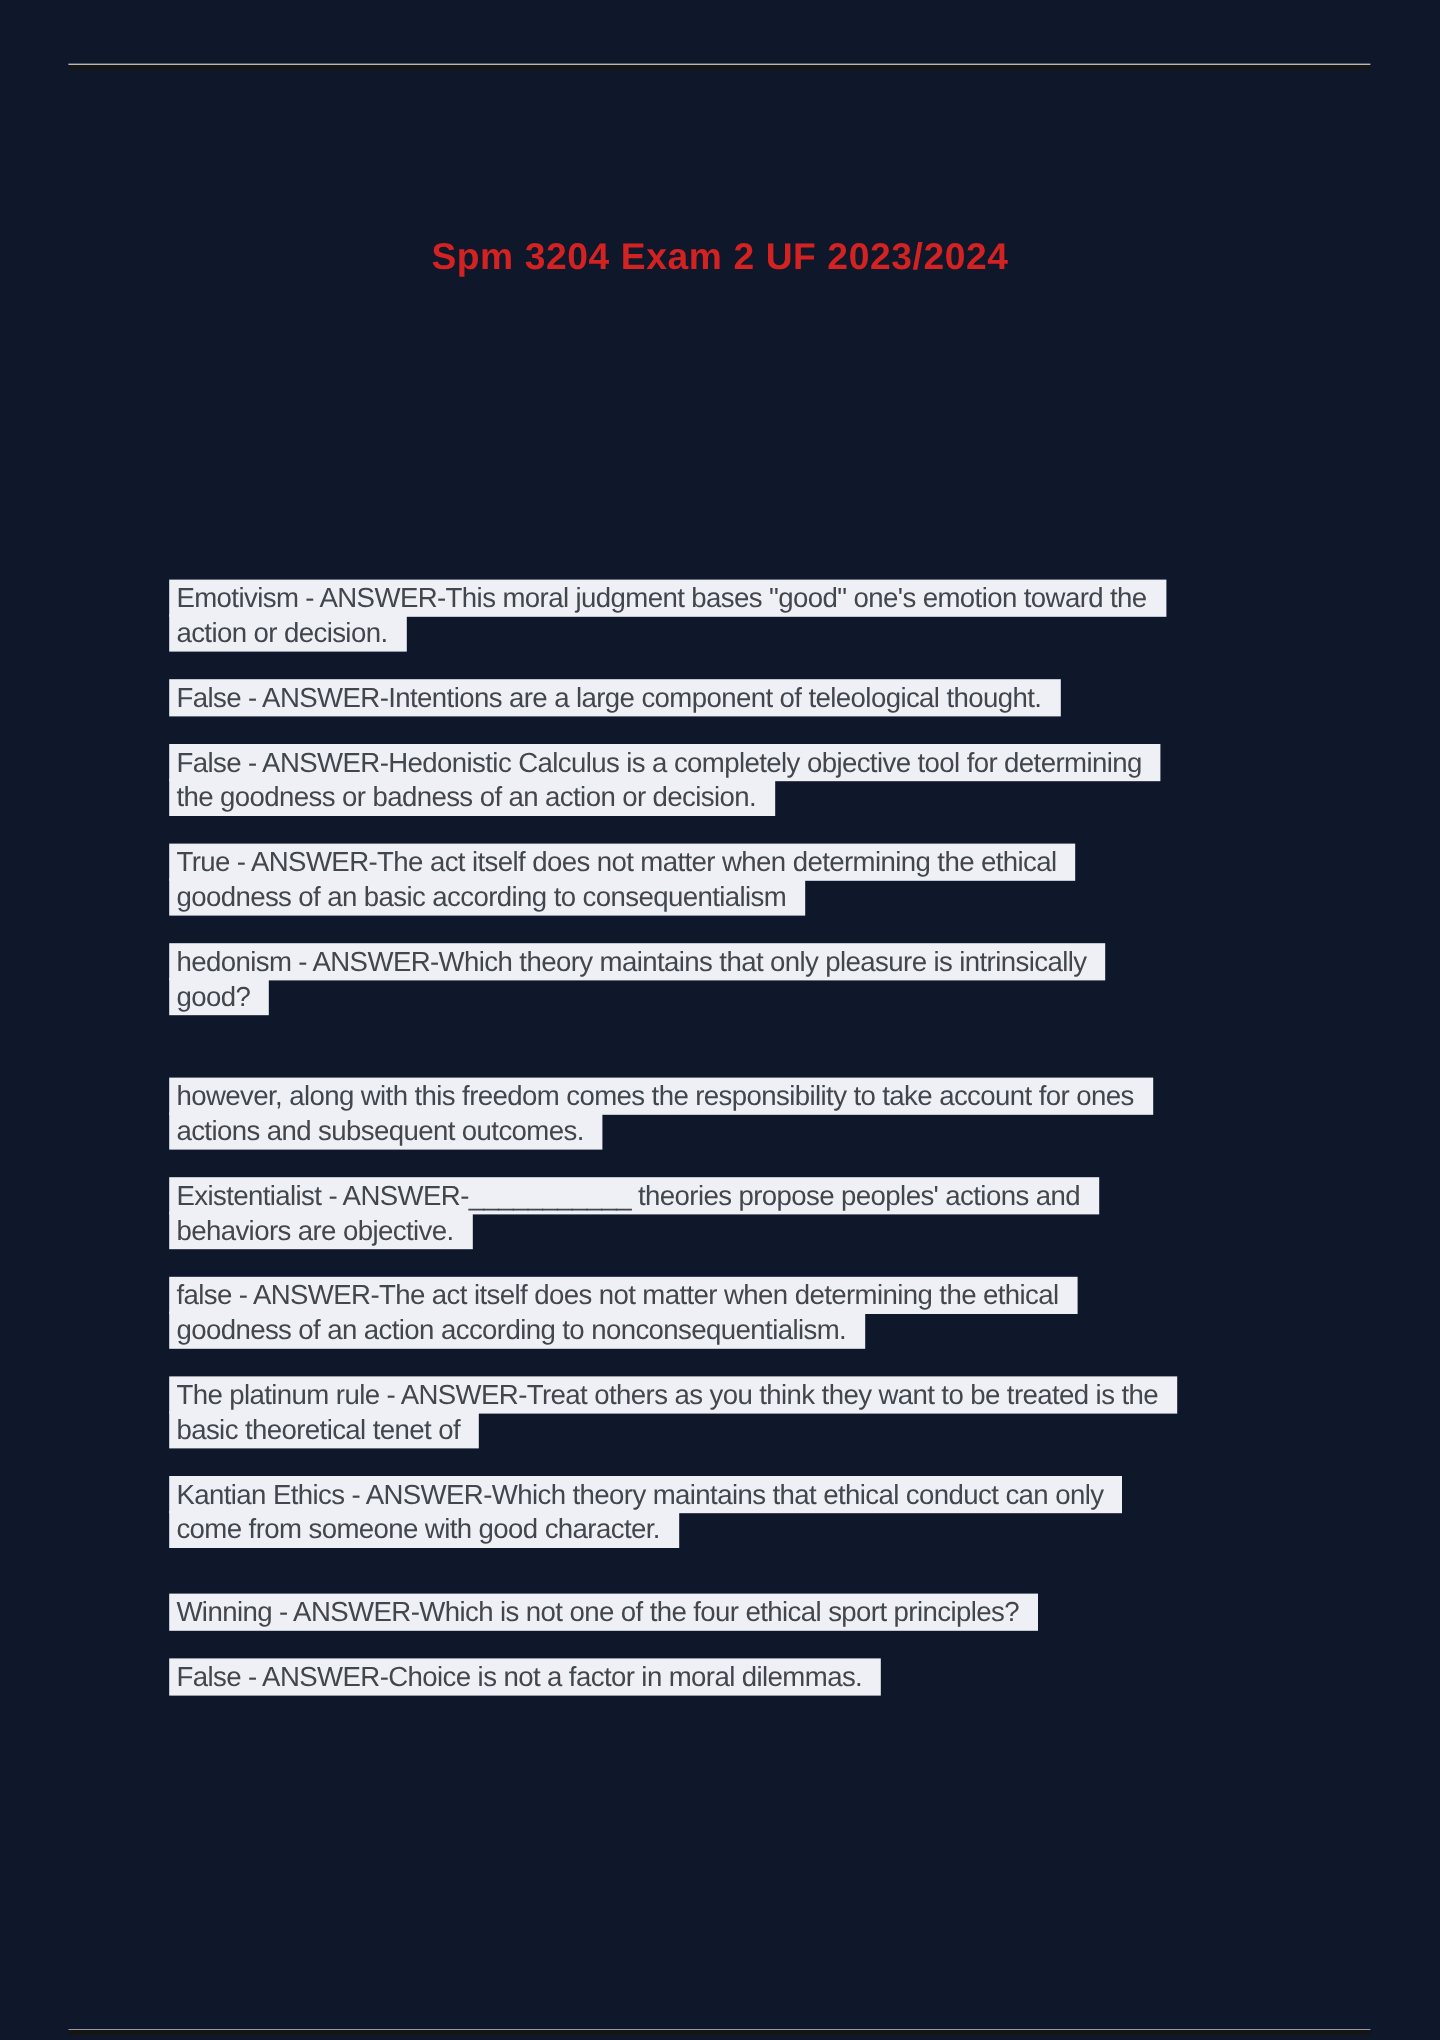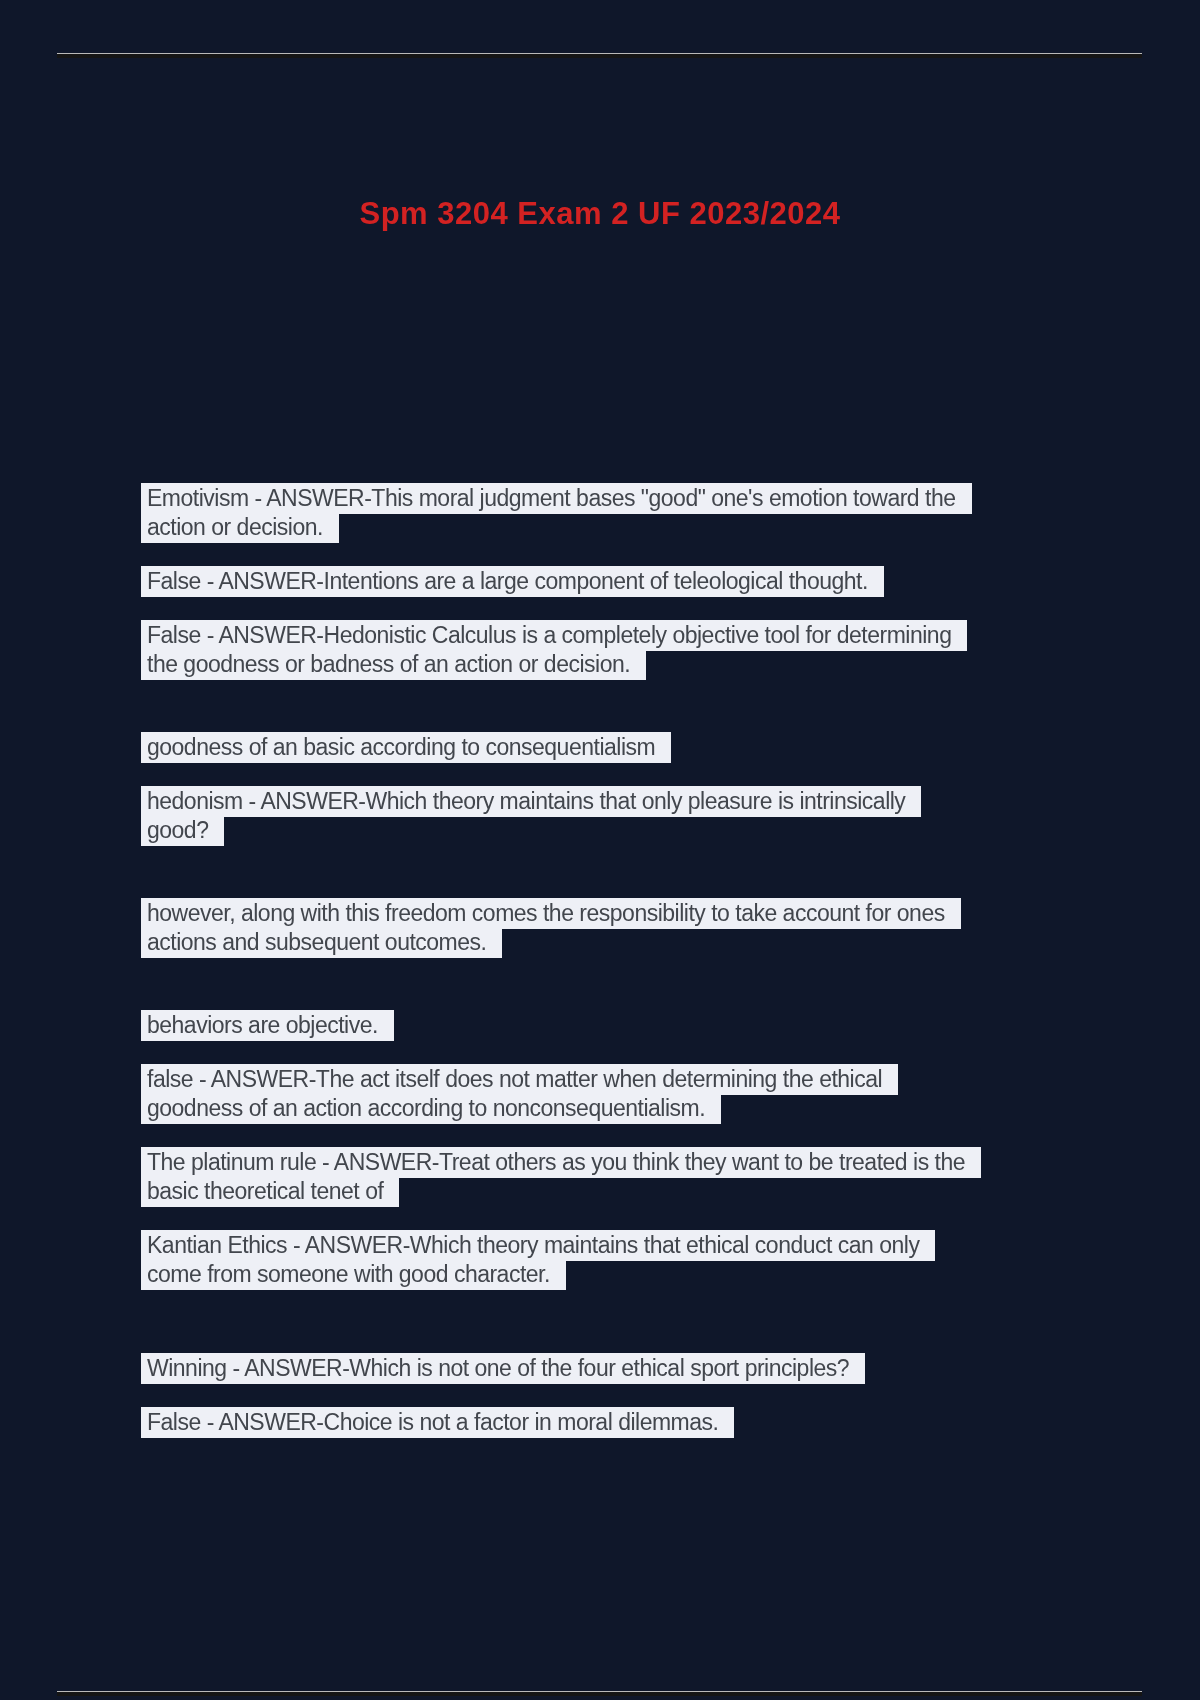--- a/index.html
+++ b/index.html
@@ -37,40 +37,40 @@
     position: absolute;
     left: 141px;
     top: 484px;
     width: 930px;
     font-size: 23px;
     line-height: 29px;
     letter-spacing: -0.5px;
     color: var(--text-color, #42464d);
   }
   p.qa { margin: 0 0 25px 0; }
-  p.qa.extra-space { margin-top: 65px; }
+  p.qa.extra-space { margin-top: 40px; }
   .hl {
     background: var(--hl-color, #eef0f6);
     padding: 2px 16px 3px 6px;
   }
 </style>
 </head>
 <body>
 
 <div class="page">
   <div class="rule rule-top"></div>
   <h1 class="title">Spm 3204 Exam 2 UF 2023/2024</h1>
   <main class="content" id="content">
       <p class="qa"><span class="hl">Emotivism - ANSWER-This moral judgment bases "good" one's emotion toward the</span><br><span class="hl">action or decision.</span></p>
       <p class="qa"><span class="hl">False - ANSWER-Intentions are a large component of teleological thought.</span></p>
       <p class="qa"><span class="hl">False - ANSWER-Hedonistic Calculus is a completely objective tool for determining</span><br><span class="hl">the goodness or badness of an action or decision.</span></p>
-      <p class="qa"><br><span class="hl">goodness of an basic according to consequentialism</span></p>
+      <p class="qa"><span class="hl">True - ANSWER-The act itself does not matter when determining the ethical</span><br><span class="hl">goodness of an basic according to consequentialism</span></p>
       <p class="qa"><span class="hl">hedonism - ANSWER-Which theory maintains that only pleasure is intrinsically</span><br><span class="hl">good?</span></p>
       <p class="qa"><br><span class="hl">however, along with this freedom comes the responsibility to take account for ones</span><br><span class="hl">actions and subsequent outcomes.</span></p>
-      <p class="qa"><br><span class="hl">behaviors are objective.</span></p>
+      <p class="qa"><span class="hl">Existentialist - ANSWER-___________ theories propose peoples' actions and</span><br><span class="hl">behaviors are objective.</span></p>
       <p class="qa"><span class="hl">false - ANSWER-The act itself does not matter when determining the ethical</span><br><span class="hl">goodness of an action according to nonconsequentialism.</span></p>
       <p class="qa"><span class="hl">The platinum rule - ANSWER-Treat others as you think they want to be treated is the</span><br><span class="hl">basic theoretical tenet of</span></p>
       <p class="qa"><span class="hl">Kantian Ethics - ANSWER-Which theory maintains that ethical conduct can only</span><br><span class="hl">come from someone with good character.</span></p>
       <p class="qa extra-space"><span class="hl">Winning - ANSWER-Which is not one of the four ethical sport principles?</span></p>
       <p class="qa"><span class="hl">False - ANSWER-Choice is not a factor in moral dilemmas.</span></p>
     </main>
   <div class="rule rule-bottom"></div>
 </div>
 
 </body></html>

